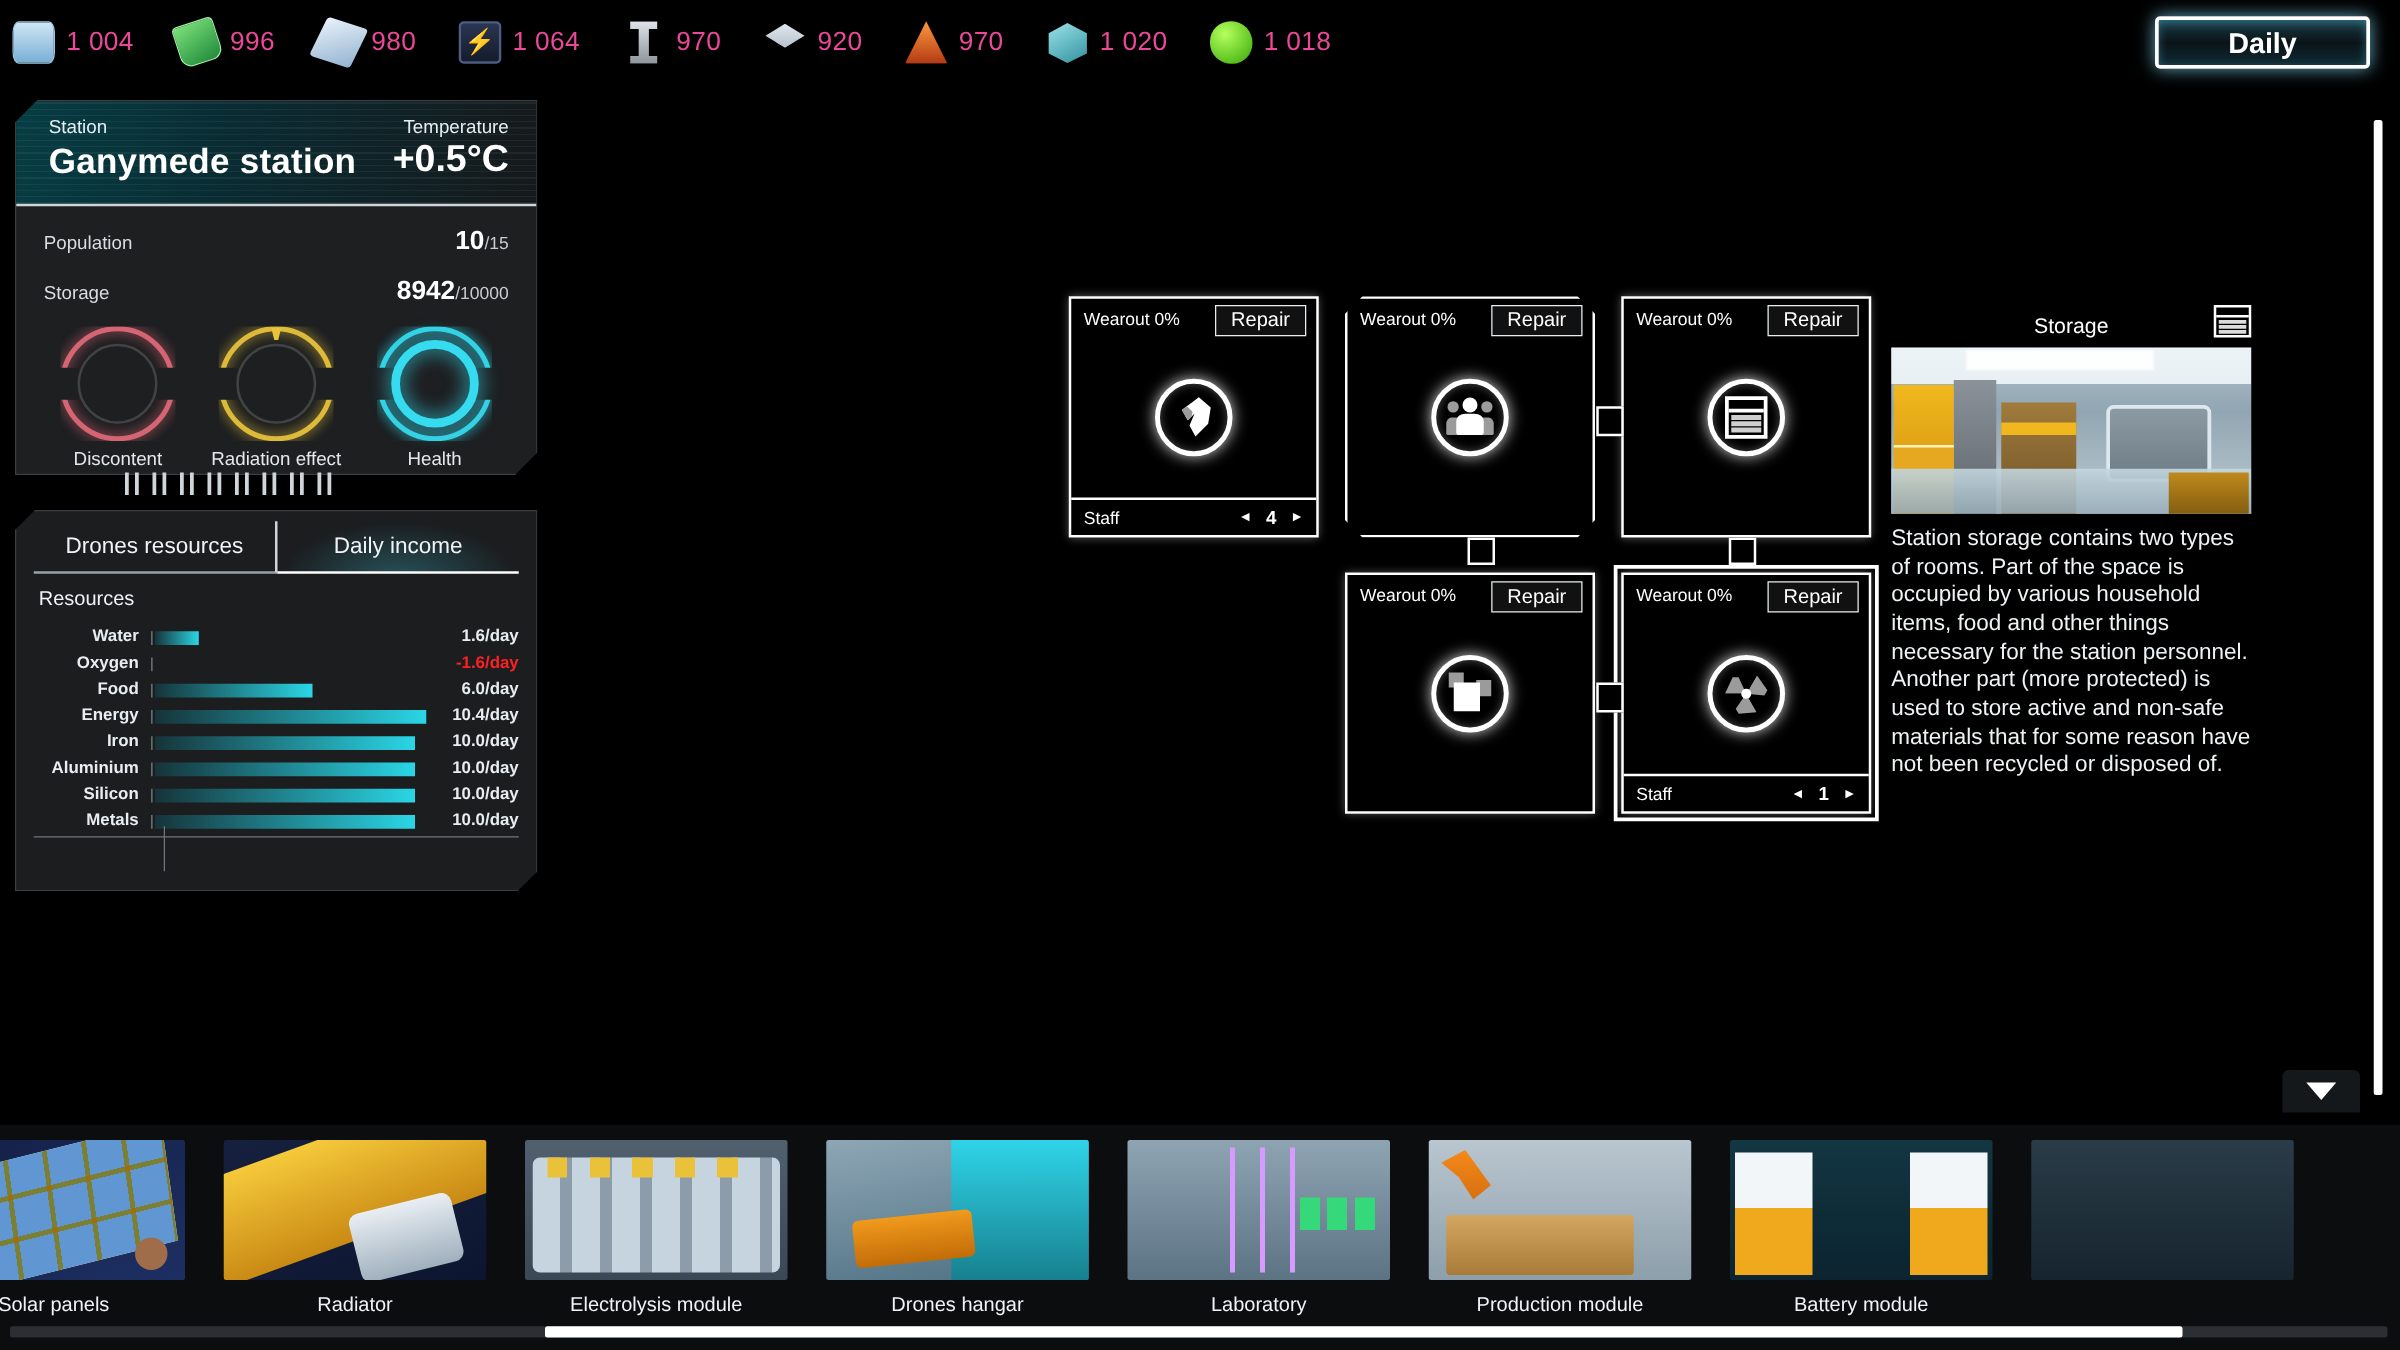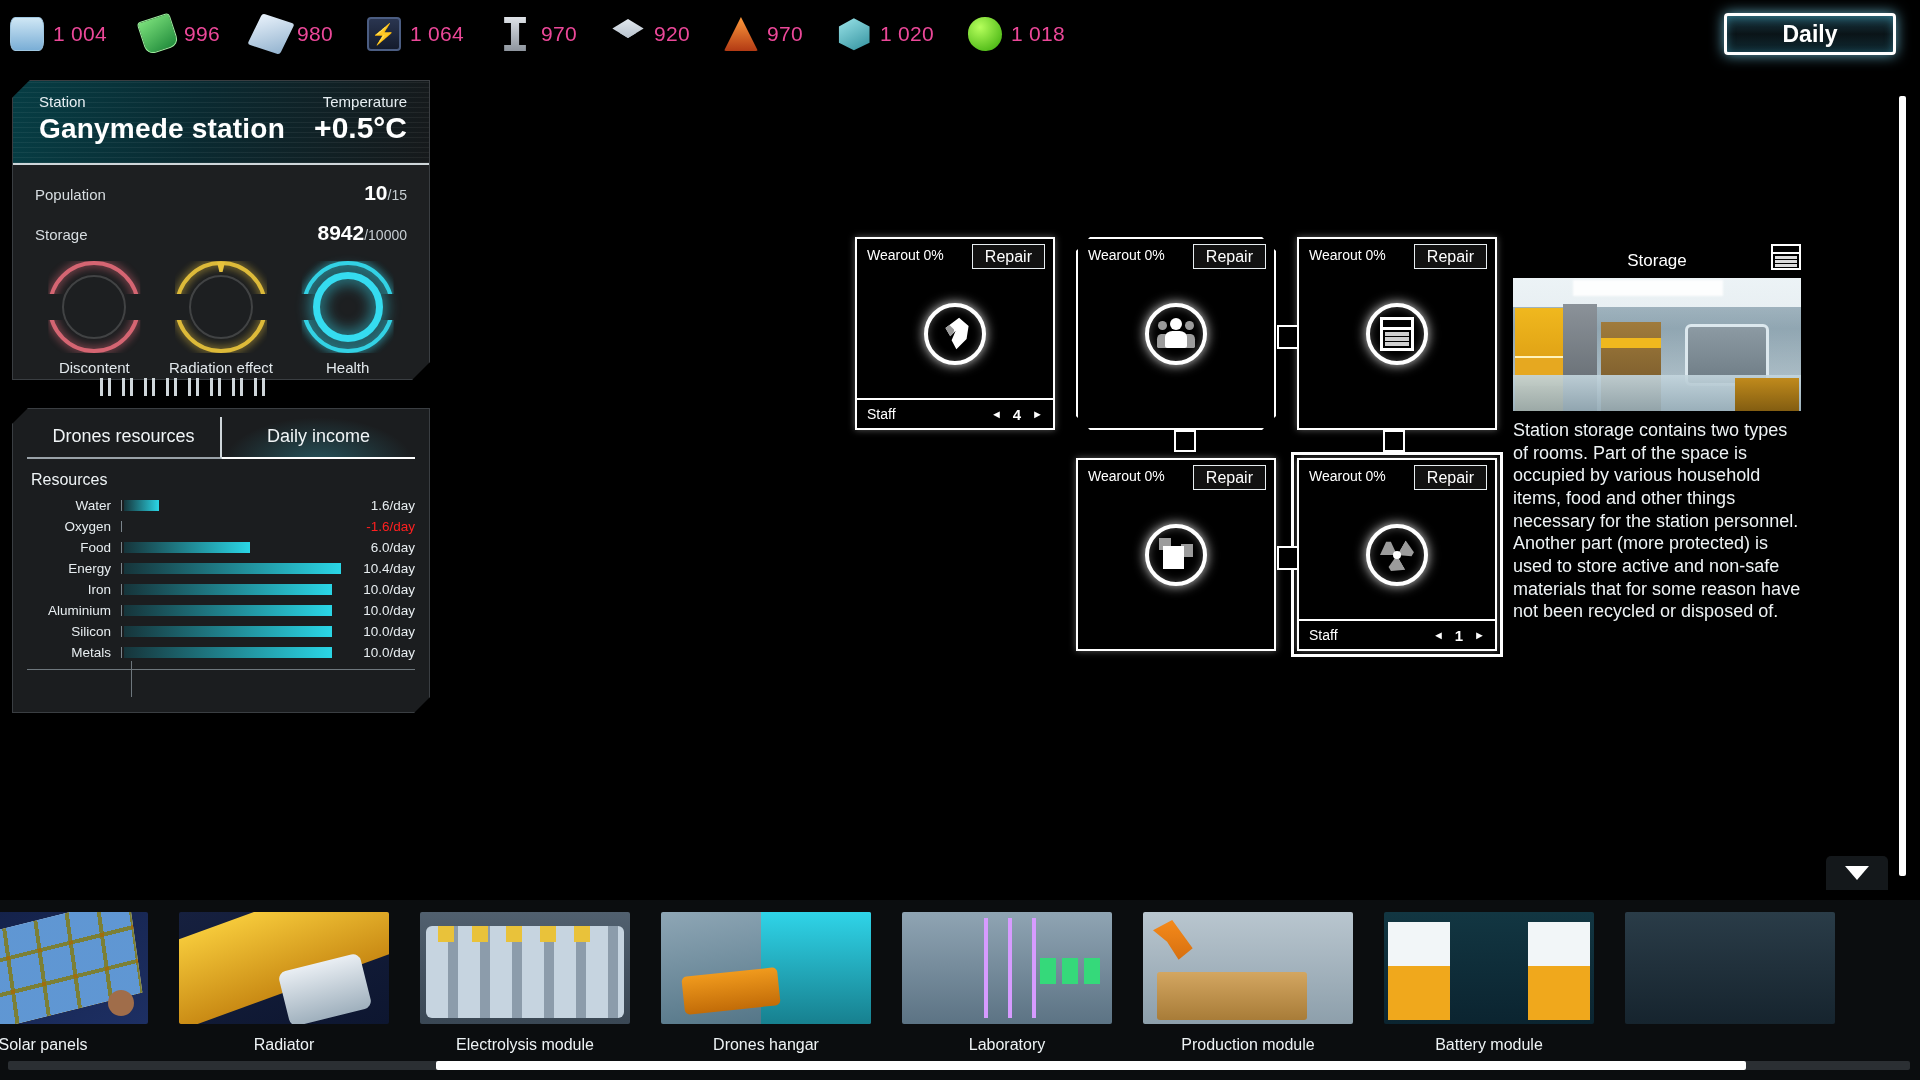--- a/index.html
+++ b/index.html
@@ -94,21 +94,21 @@
     position: absolute; left: 12px; top: 408px; width: 418px; height: 305px;
     background:#1b1d1f; border:1px solid #3a3e42;
     clip-path: polygon(0 16px, 16px 0, 100% 0, 100% calc(100% - 16px), calc(100% - 16px) 100%, 0 100%);
   }
   .tabs { display:flex; height:42px; margin: 8px 14px 0 14px; }
   .tab { flex:1; text-align:center; font-size:18px; color:#f0f4f6; line-height:38px; border-bottom:2px solid #9aa2a8; }
   .tab.active { border-bottom:2px solid #ffffff; background: radial-gradient(ellipse at 50% 120%, rgba(60,190,210,.35), transparent 70%); }
   .tab.inactive { border-right:2px solid #cfd6da; }
   .res-title { font-size:16px; color:#eef3f5; margin: 12px 0 6px 18px; }
 
-  .rrow { display:flex; align-items:center; height: 21px; padding: 0 14px 0 0; }
+  .rrow { display:flex; align-items:flex-end; height: 21px; padding: 0 14px 0 0; font-weight: bold; }
   .rname { width: 108px; text-align:right; padding-right: 10px; font-size:13.5px; color:#e7edf0; }
   .rbar-wrap { flex:1; height: 11px; border-left:1px solid #7b858c; padding-left: 2px; display:flex; align-items:center; }
   .rbar { height: 11px; background: linear-gradient(90deg,#16343a,#2ad6e6); }
   .rval { width: 74px; text-align:right; font-size:13.5px; color:#e7edf0; }
   .rval.neg { color:#ff2020; }
   .res-underline { margin: 6px 14px 0 14px; border-top:1px solid #6e777d; height:1px; }
   .res-vline { position:absolute; left:118px; top:252px; width:1px; height:36px; background:#6e777d; }
 
   
   .room {

